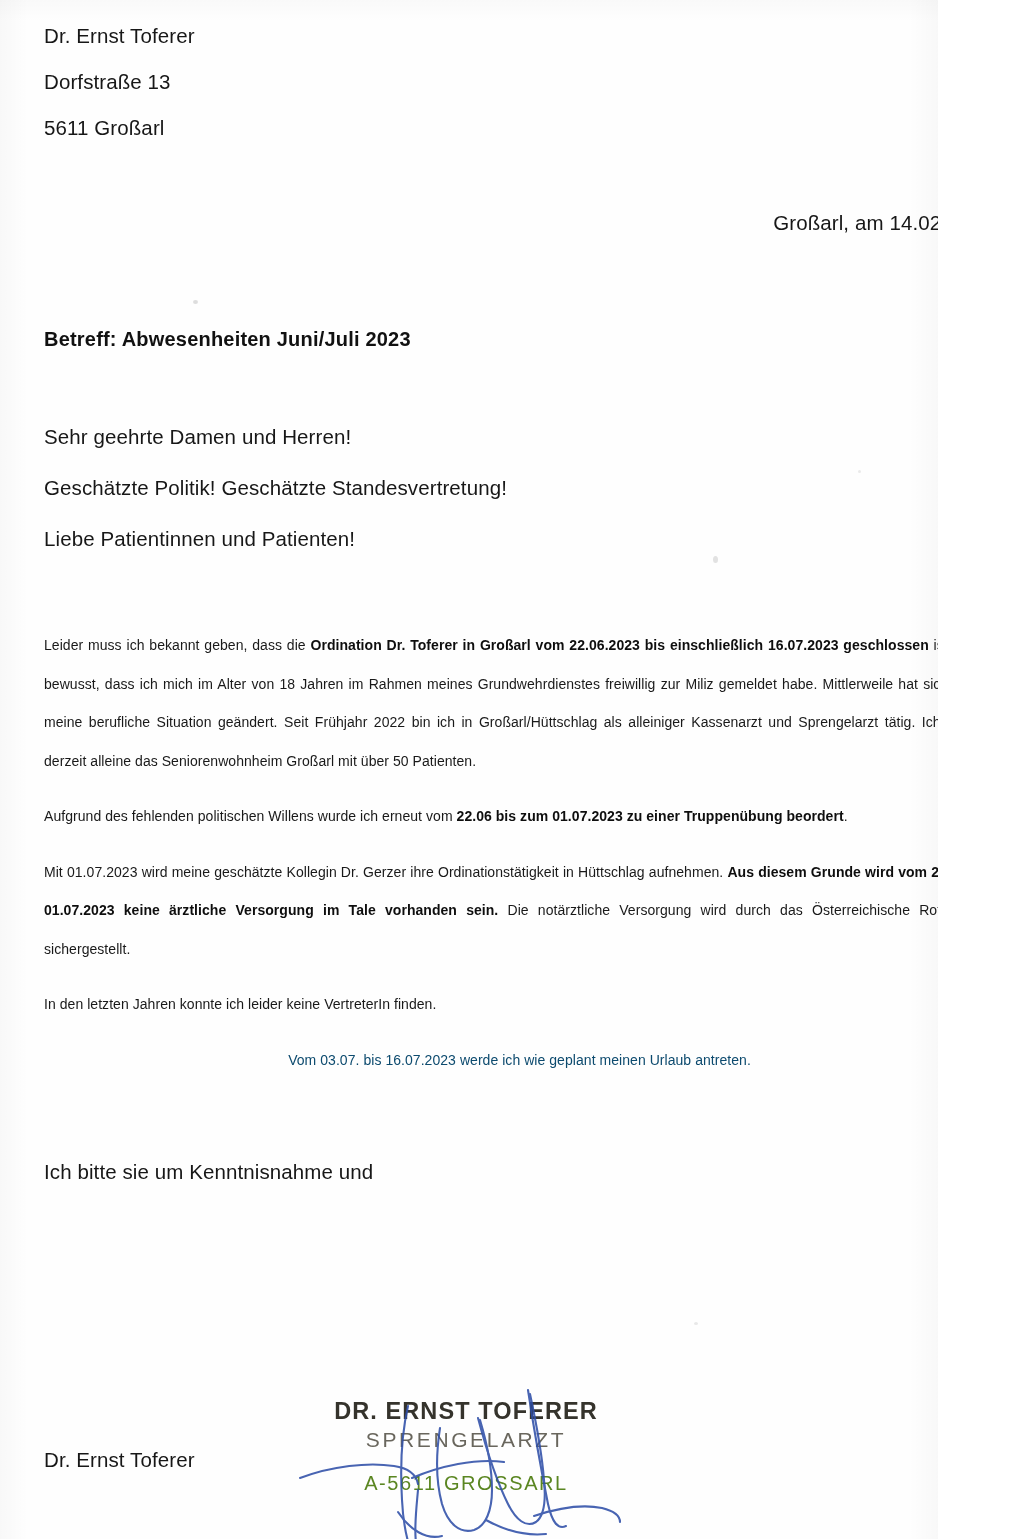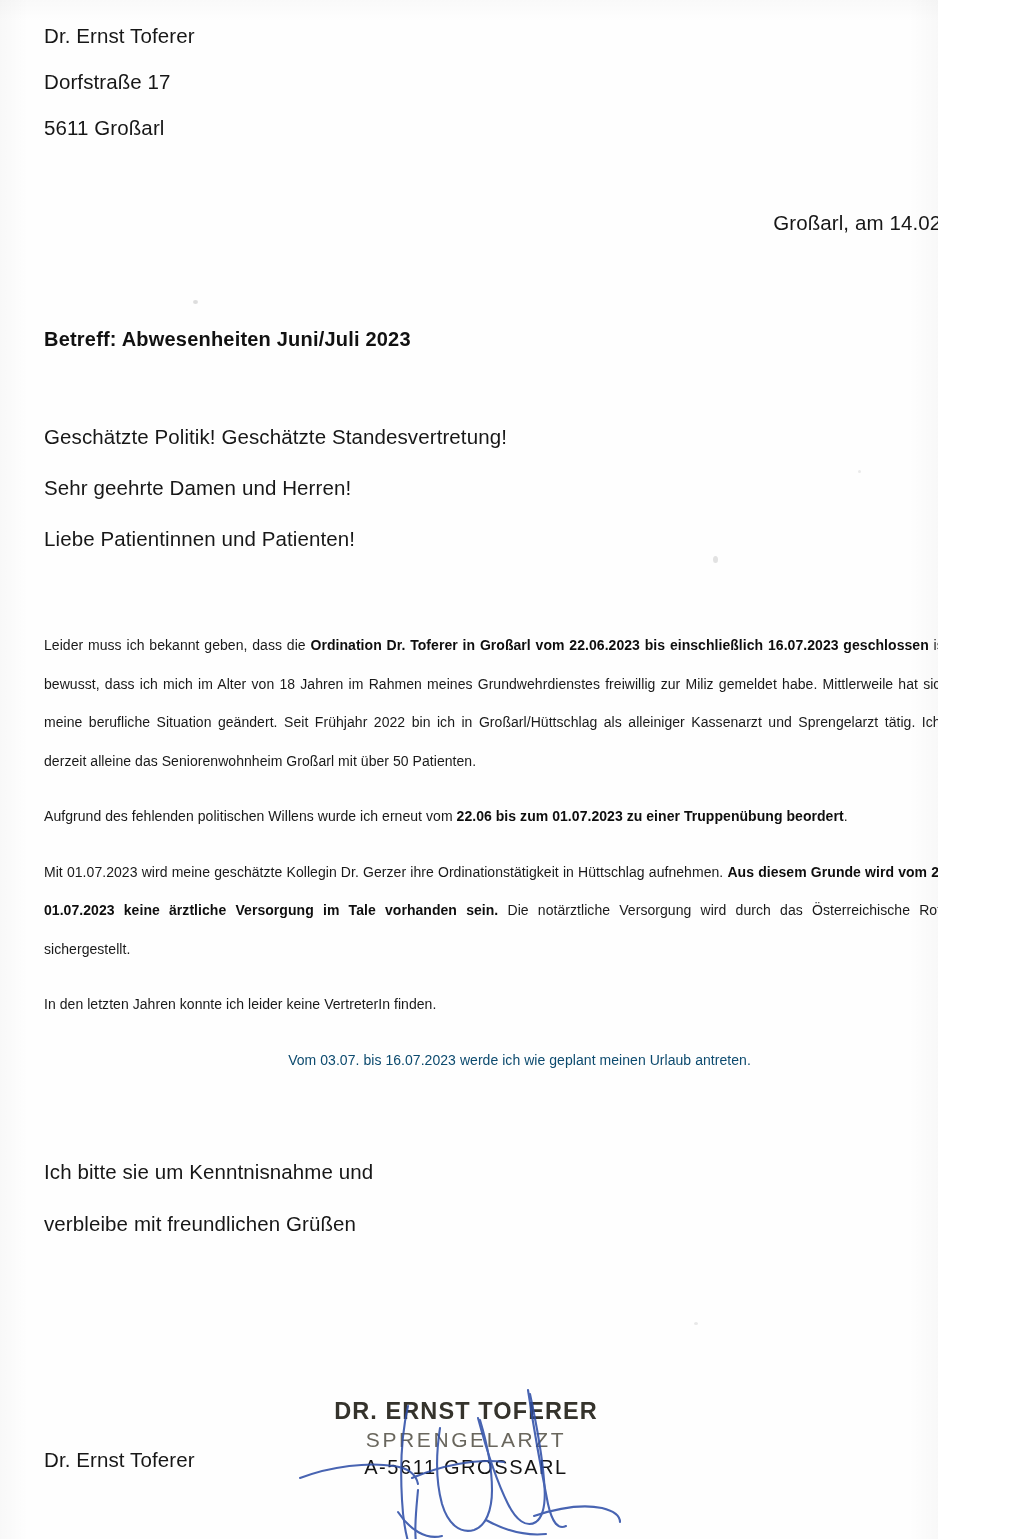--- a/index.html
+++ b/index.html
@@ -126,22 +126,22 @@
   .stamp-role {
     font-size: 21px;
     letter-spacing: 2.6px;
     margin-top: 3px;
     color: #5d5a50;
     opacity: .92;
   }
   .stamp-addr {
     font-size: 20px;
     letter-spacing: 1.6px;
-    margin-top: 4px;
-    color: #000000;
+    margin-top: 20px;
+    color: #4d7c0f;
     opacity: .92;
   }
 
   .signature-layer {
     position: absolute;
     left: 290px;
     top: 1370px;
     width: 380px;
     height: 180px;
     pointer-events: none;
@@ -155,51 +155,50 @@
   <div class="scan-tint"></div>
   <div class="speck" style="left:193px;top:300px;width:5px;height:4px;"></div>
   <div class="speck" style="left:713px;top:556px;width:5px;height:7px;opacity:.28;"></div>
   <div class="speck" style="left:858px;top:470px;width:3px;height:3px;opacity:.2;"></div>
   <div class="speck" style="left:694px;top:1322px;width:4px;height:3px;opacity:.22;"></div>
 
   <div class="content">
 
     <div class="sender-block">
       <div class="sender-line">Dr. Ernst Toferer</div>
-      <div class="sender-line">Dorfstraße 17</div>
+      <div class="sender-line">Dorfstraße 13</div>
       <div class="sender-line">5611 Großarl</div>
     </div>
 
     <div class="date-line">Großarl, am 14.02.2023</div>
 
     <div class="subject">Betreff: Abwesenheiten Juni/Juli 2023</div>
 
     <div class="salutation">
+      <div class="sal-line">Sehr geehrte Damen und Herren!</div>
       <div class="sal-line">Geschätzte Politik! Geschätzte Standesvertretung!</div>
-      <div class="sal-line">Sehr geehrte Damen und Herren!</div>
       <div class="sal-line">Liebe Patientinnen und Patienten!</div>
     </div>
 
     <div class="body-block">
 
       <p class="para"><span>Leider muss ich bekannt geben, dass die </span><b>Ordination Dr. Toferer in Großarl vom 22.06.2023 bis einschließlich 16.07.2023 geschlossen</b><span> ist. Mir ist bewusst, dass ich mich im Alter von 18 Jahren im Rahmen meines Grundwehrdienstes freiwillig zur Miliz gemeldet habe. Mittlerweile hat sich jedoch meine berufliche Situation geändert. Seit Frühjahr 2022 bin ich in Großarl/Hüttschlag als alleiniger Kassenarzt und Sprengelarzt tätig. Ich betreue derzeit alleine das Seniorenwohnheim Großarl mit über 50 Patienten.</span></p>
 
       <p class="para"><span>Aufgrund des fehlenden politischen Willens wurde ich erneut vom </span><b>22.06 bis zum 01.07.2023 zu einer Truppenübung beordert</b><span>.</span></p>
 
       <p class="para"><span>Mit 01.07.2023 wird meine geschätzte Kollegin Dr. Gerzer ihre Ordinationstätigkeit in Hüttschlag aufnehmen. </span><b>Aus diesem Grunde wird vom 22.06. bis 01.07.2023 keine ärztliche Versorgung im Tale vorhanden sein.</b><span> Die notärztliche Versorgung wird durch das Österreichische Rote Kreuz sichergestellt.</span></p>
 
       <p class="para solo">In den letzten Jahren konnte ich leider keine VertreterIn finden.</p>
 
       <p class="para solo bold-all">Vom 03.07. bis 16.07.2023 werde ich wie geplant meinen Urlaub antreten.</p>
 
     </div>
 
     <div class="closing">
       <div class="closing-line">Ich bitte sie um Kenntnisnahme und</div>
-      <div class="closing-line">verbleibe mit freundlichen Grüßen</div>
     </div>
 
   </div>
 
   <div class="signoff">Dr. Ernst Toferer</div>
 
   <div class="stamp">
     <div class="stamp-name">DR. ERNST TOFERER</div>
     <div class="stamp-role">SPRENGELARZT</div>
     <div class="stamp-addr">A-5611 GROSSARL</div>

